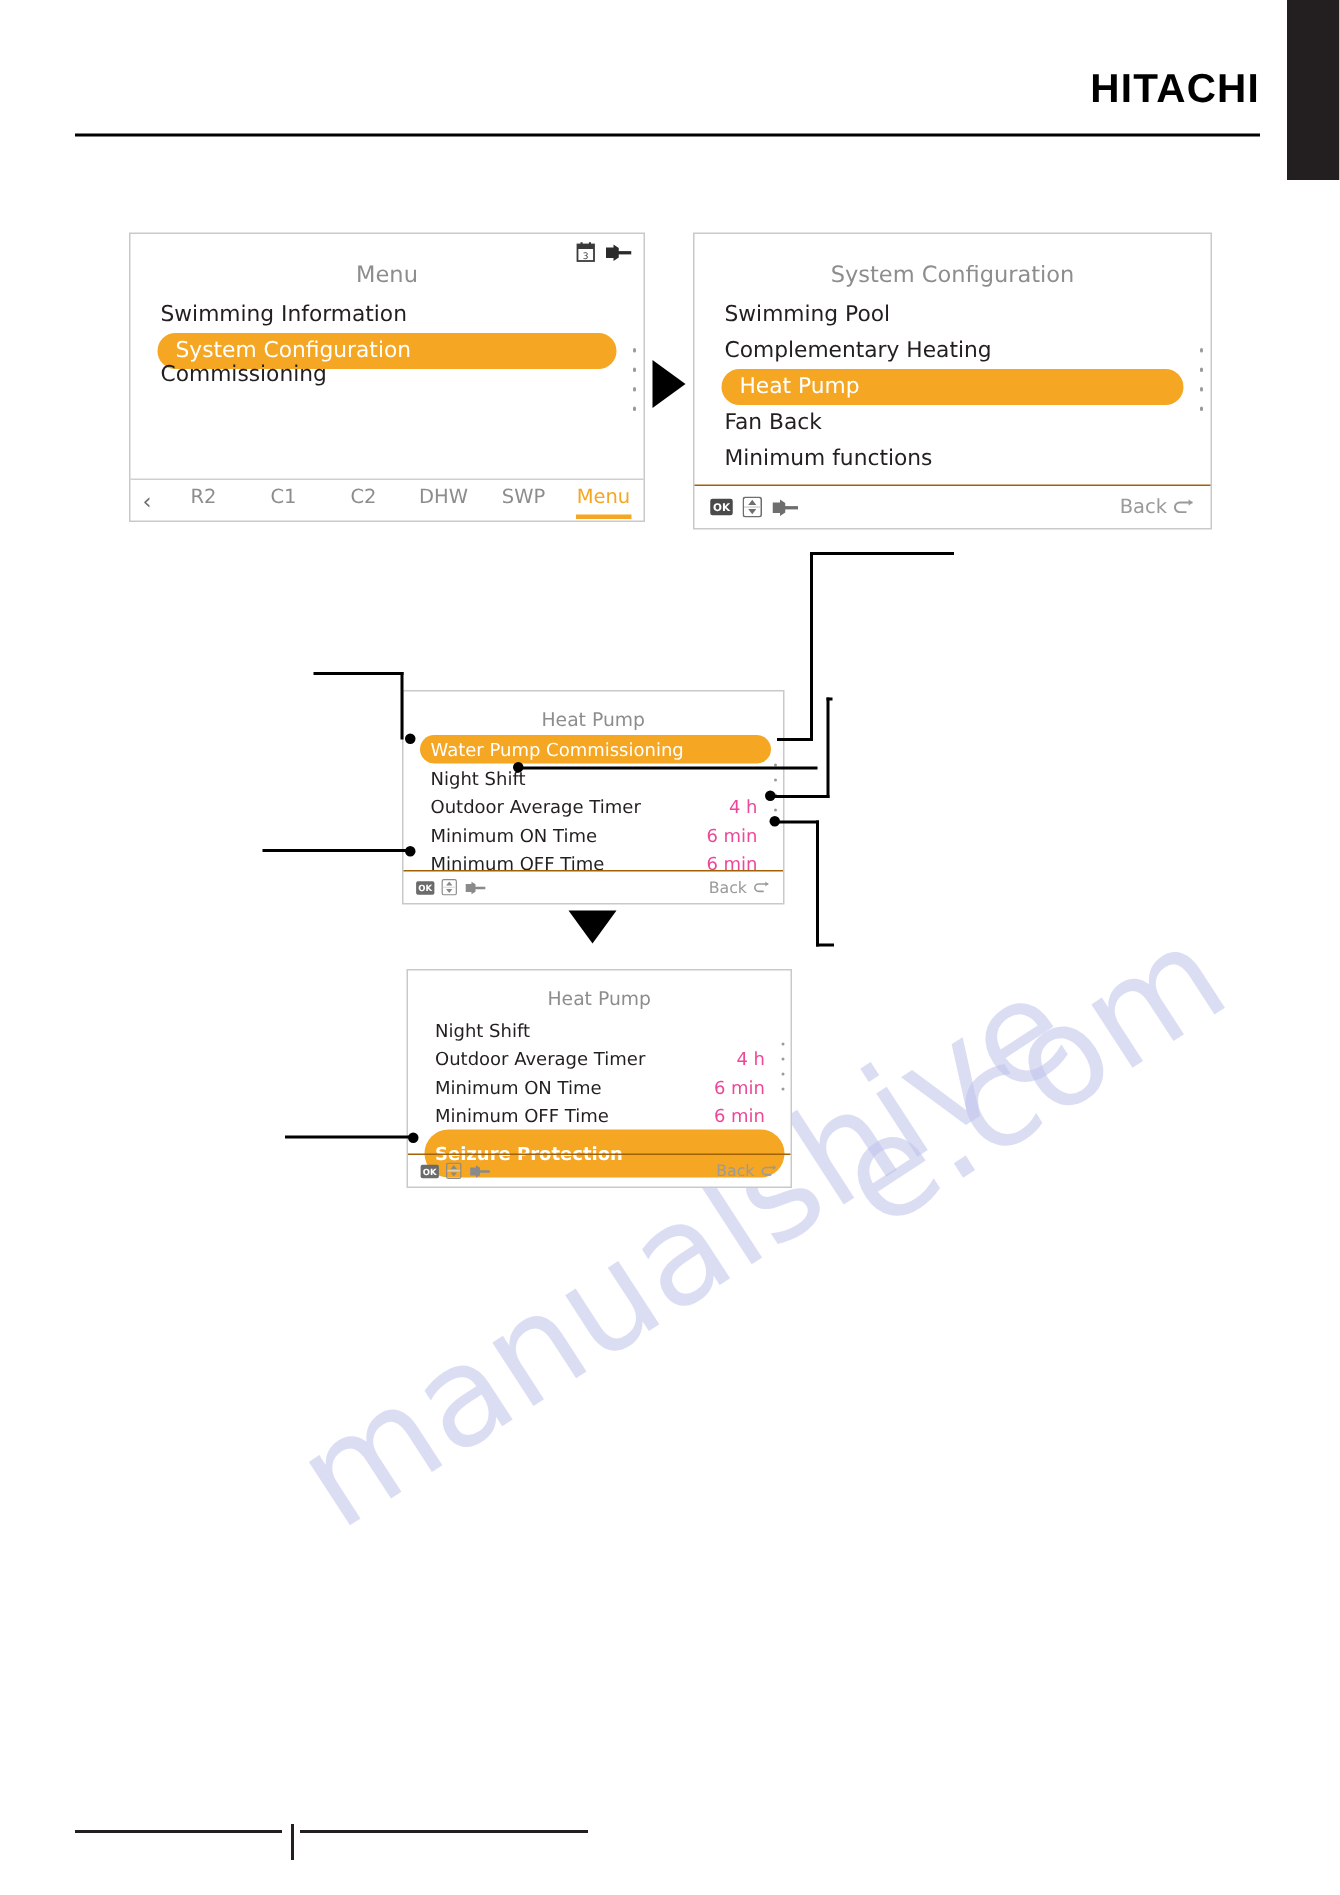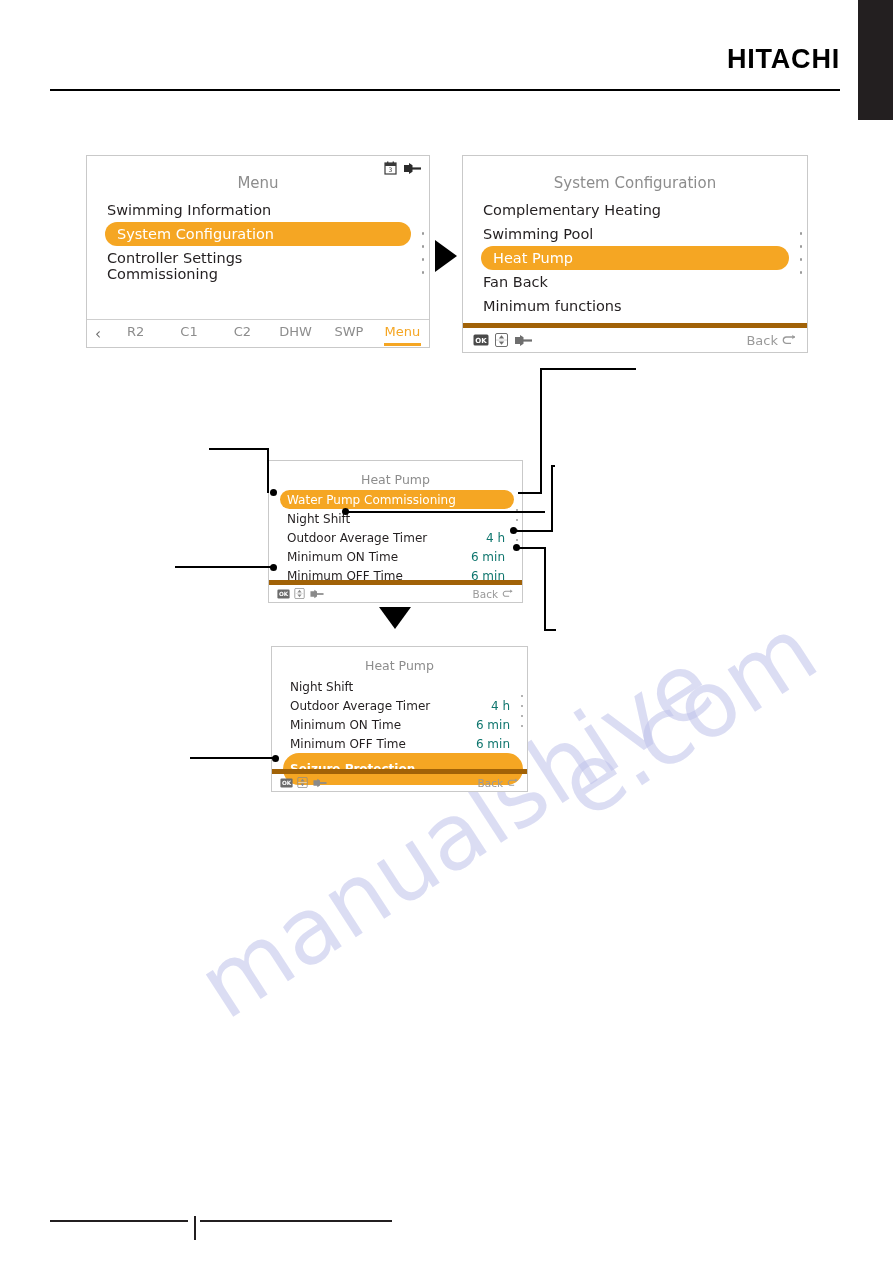--- a/index.html
+++ b/index.html
@@ -116,39 +116,39 @@
     color: #231f20;
     font-family: "DejaVu Sans", sans-serif;
     white-space: nowrap;
   }
   .menu-row.selected {
     background: #f5a623;
     border-radius: 999px;
     color: #ffffff;
   }
   .menu-row .val {
-    color: #0f766e;
+    color: #ec4899;
   }
   .scroll-dots {
     position: absolute;
     display: flex;
     flex-direction: column;
     justify-content: space-between;
     align-items: center;
   }
   .scroll-dots i {
     display: block;
     background: #9a9a9a;
     border-radius: 50%;
   }
   .bottom-bar {
     position: absolute;
     left: 0;
     right: 0;
-    border-top: 5px solid #a16207;
+    border-top: 1px solid #a16207;
     box-sizing: border-box;
     display: flex;
     align-items: center;
   }
   .back-label {
     color: #9a9a9a;
     font-family: "DejaVu Sans", sans-serif;
     display: flex;
     align-items: center;
     gap: 4px;
@@ -293,23 +293,20 @@
 
     <div class="menu-row" style="height:24px; padding:0 20px 0 20px; font-size:14.5px;">
       <span>Swimming Information</span>
     </div>
 
 
     <div class="menu-row selected" style="height:24px; margin:0 18px; padding:0 0 0 12px; font-size:14.5px;">
       <span>System Configuration</span>
     </div>
 
-    <div class="menu-row" style="height:24px; padding:0 20px 0 20px; font-size:14.5px;">
-      <span>Controller Settings</span>
-    </div>
 
     <div class="menu-row" style="height:24px; padding:0 20px 16px 20px; font-size:14.5px;">
       <span>Commissioning</span>
     </div>
   </div>
 
   <div class="scroll-dots" style="right:5px; top:76px; height:42px;">
     <i style="width:2.5px;height:2.5px;"></i>
     <i style="width:2.5px;height:2.5px;"></i>
     <i style="width:2.5px;height:2.5px;"></i>
@@ -326,24 +323,24 @@
     <div class="tab active">Menu</div>
   </div>
 </div>
 
 <div class="screen" style="left:462px; top:155px; width:346px; height:198px;">
 
   <div class="screen-title" style="font-size:15px; margin-top:18px;">System Configuration</div>
 
   <div class="menu-list" style="margin-top:6px;">
     <div class="menu-row" style="height:24px; padding:0 20px; font-size:14.5px;">
+      <span>Swimming Pool</span>
+    </div>
+    <div class="menu-row" style="height:24px; padding:0 20px; font-size:14.5px;">
       <span>Complementary Heating</span>
-    </div>
-    <div class="menu-row" style="height:24px; padding:0 20px; font-size:14.5px;">
-      <span>Swimming Pool</span>
     </div>
     <div class="menu-row selected" style="height:24px; margin:0 18px; padding:0 0 0 12px; font-size:14.5px;">
       <span>Heat Pump</span>
     </div>
     <div class="menu-row" style="height:24px; padding:0 20px; font-size:14.5px;">
       <span>Fan Back</span>
     </div>
     <div class="menu-row" style="height:24px; padding:0 20px; font-size:14.5px;">
       <span>Minimum functions</span>
     </div>

